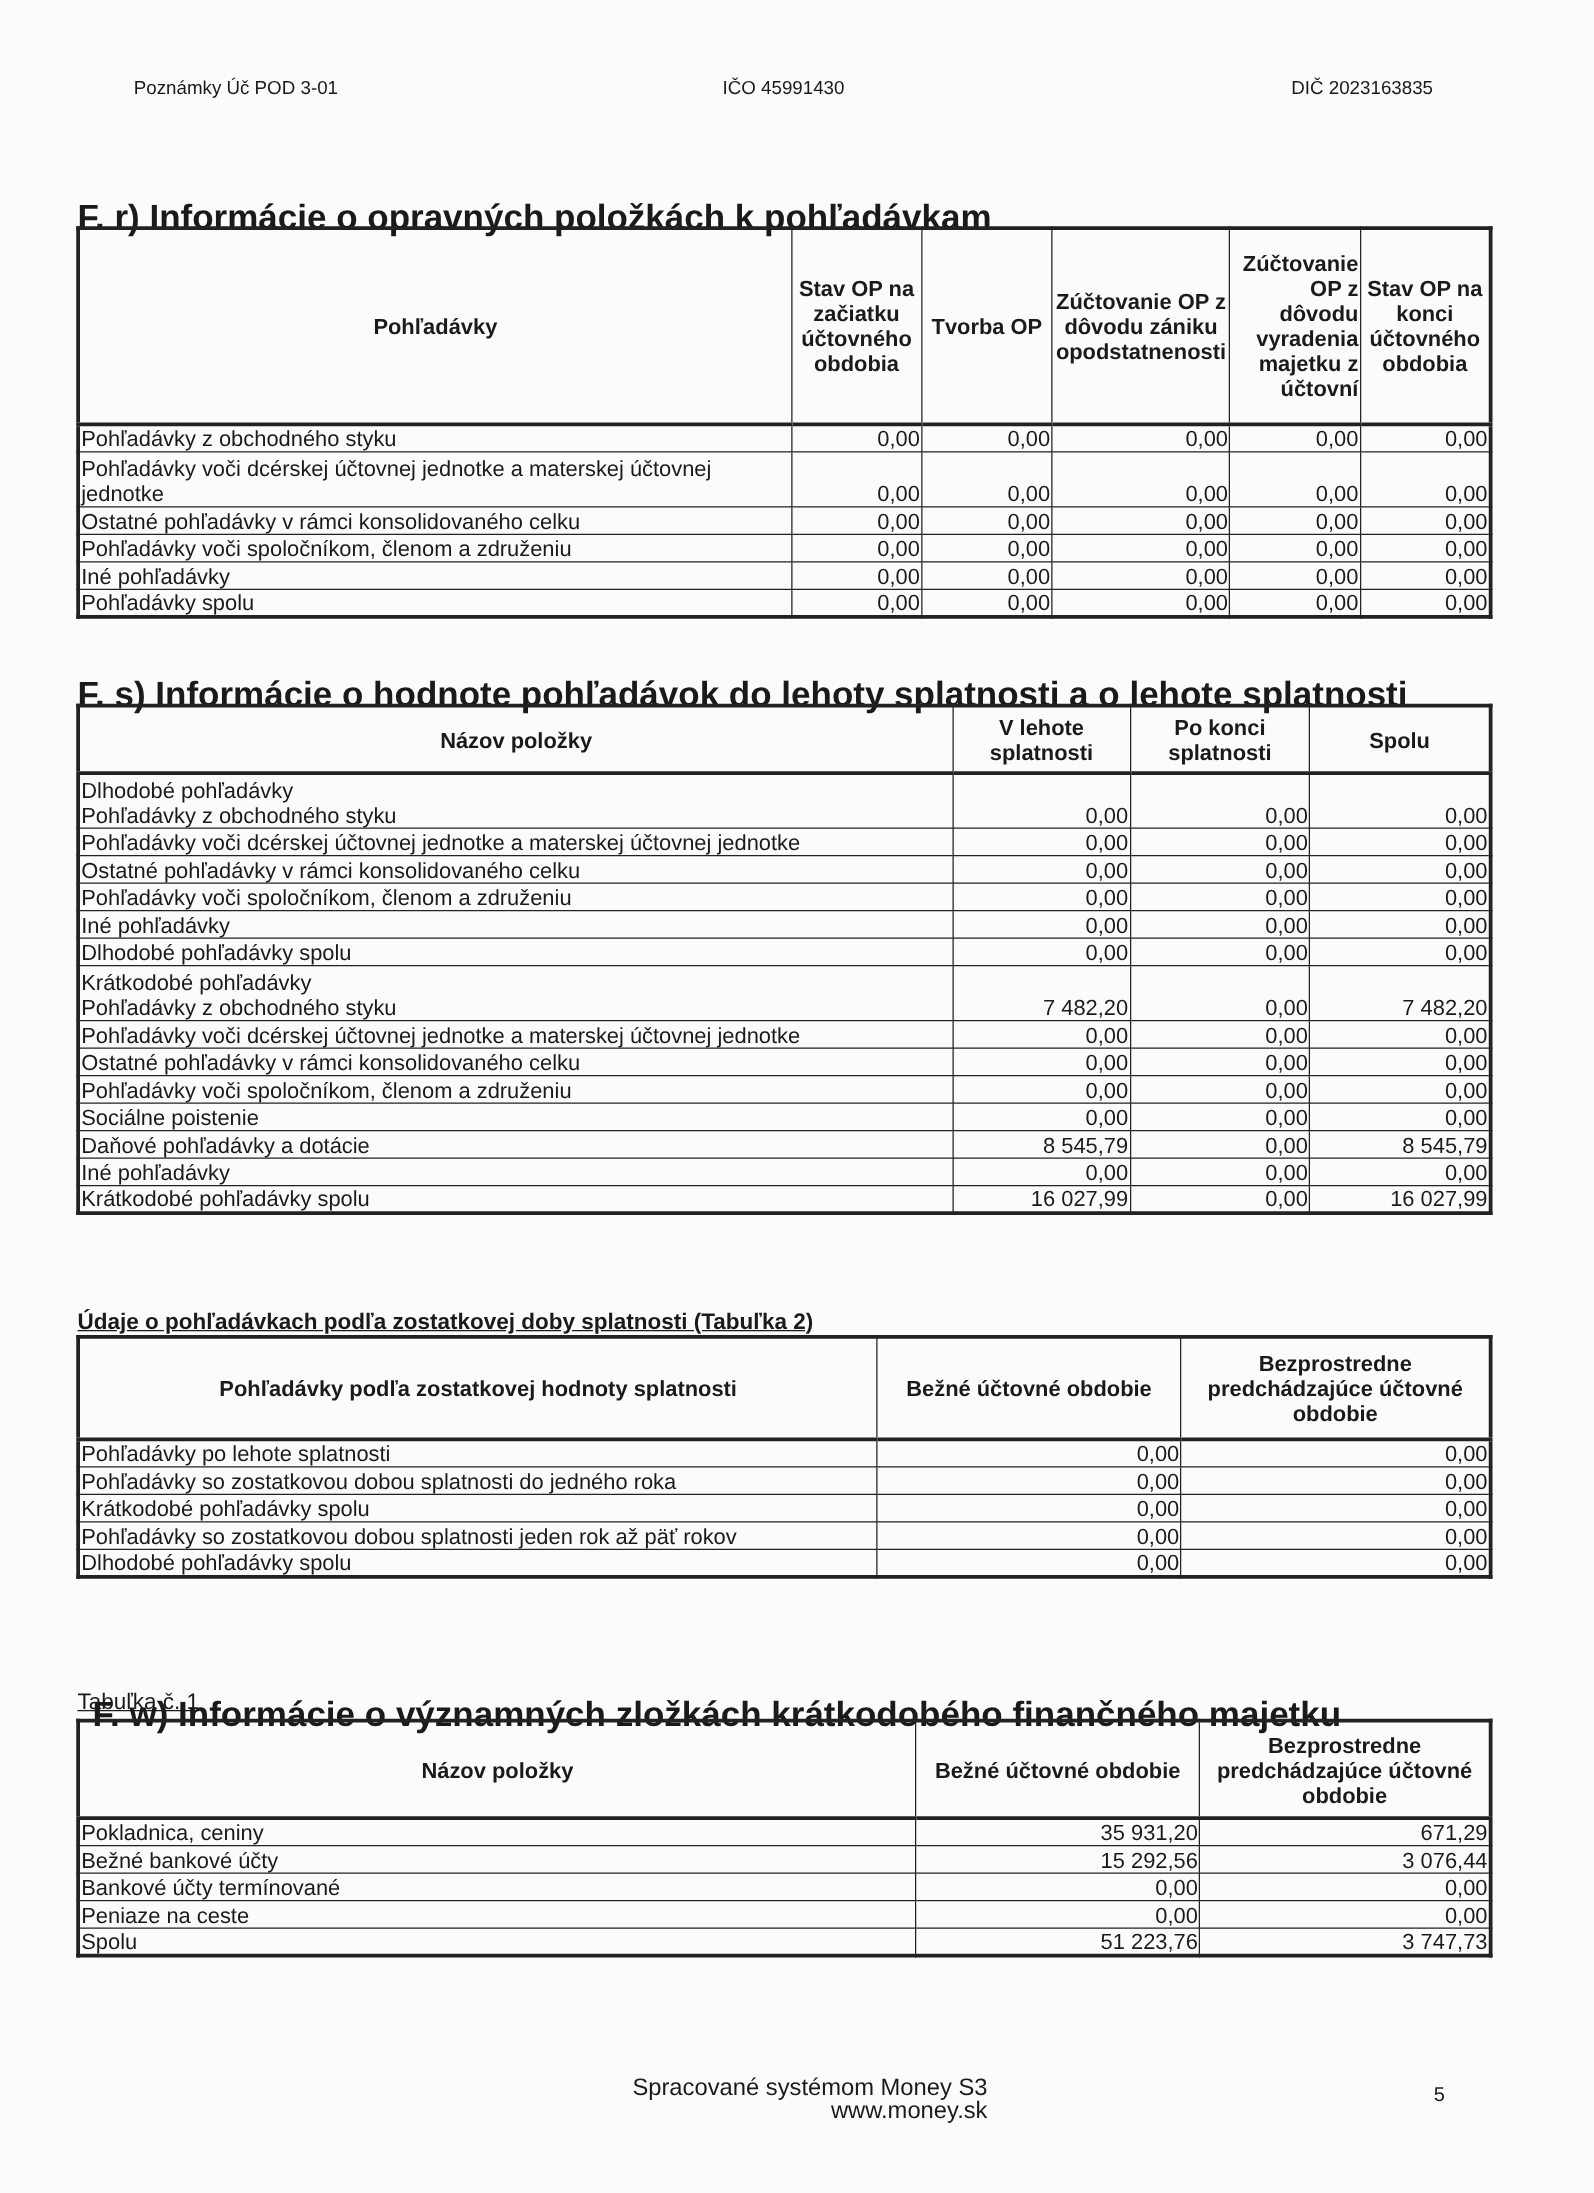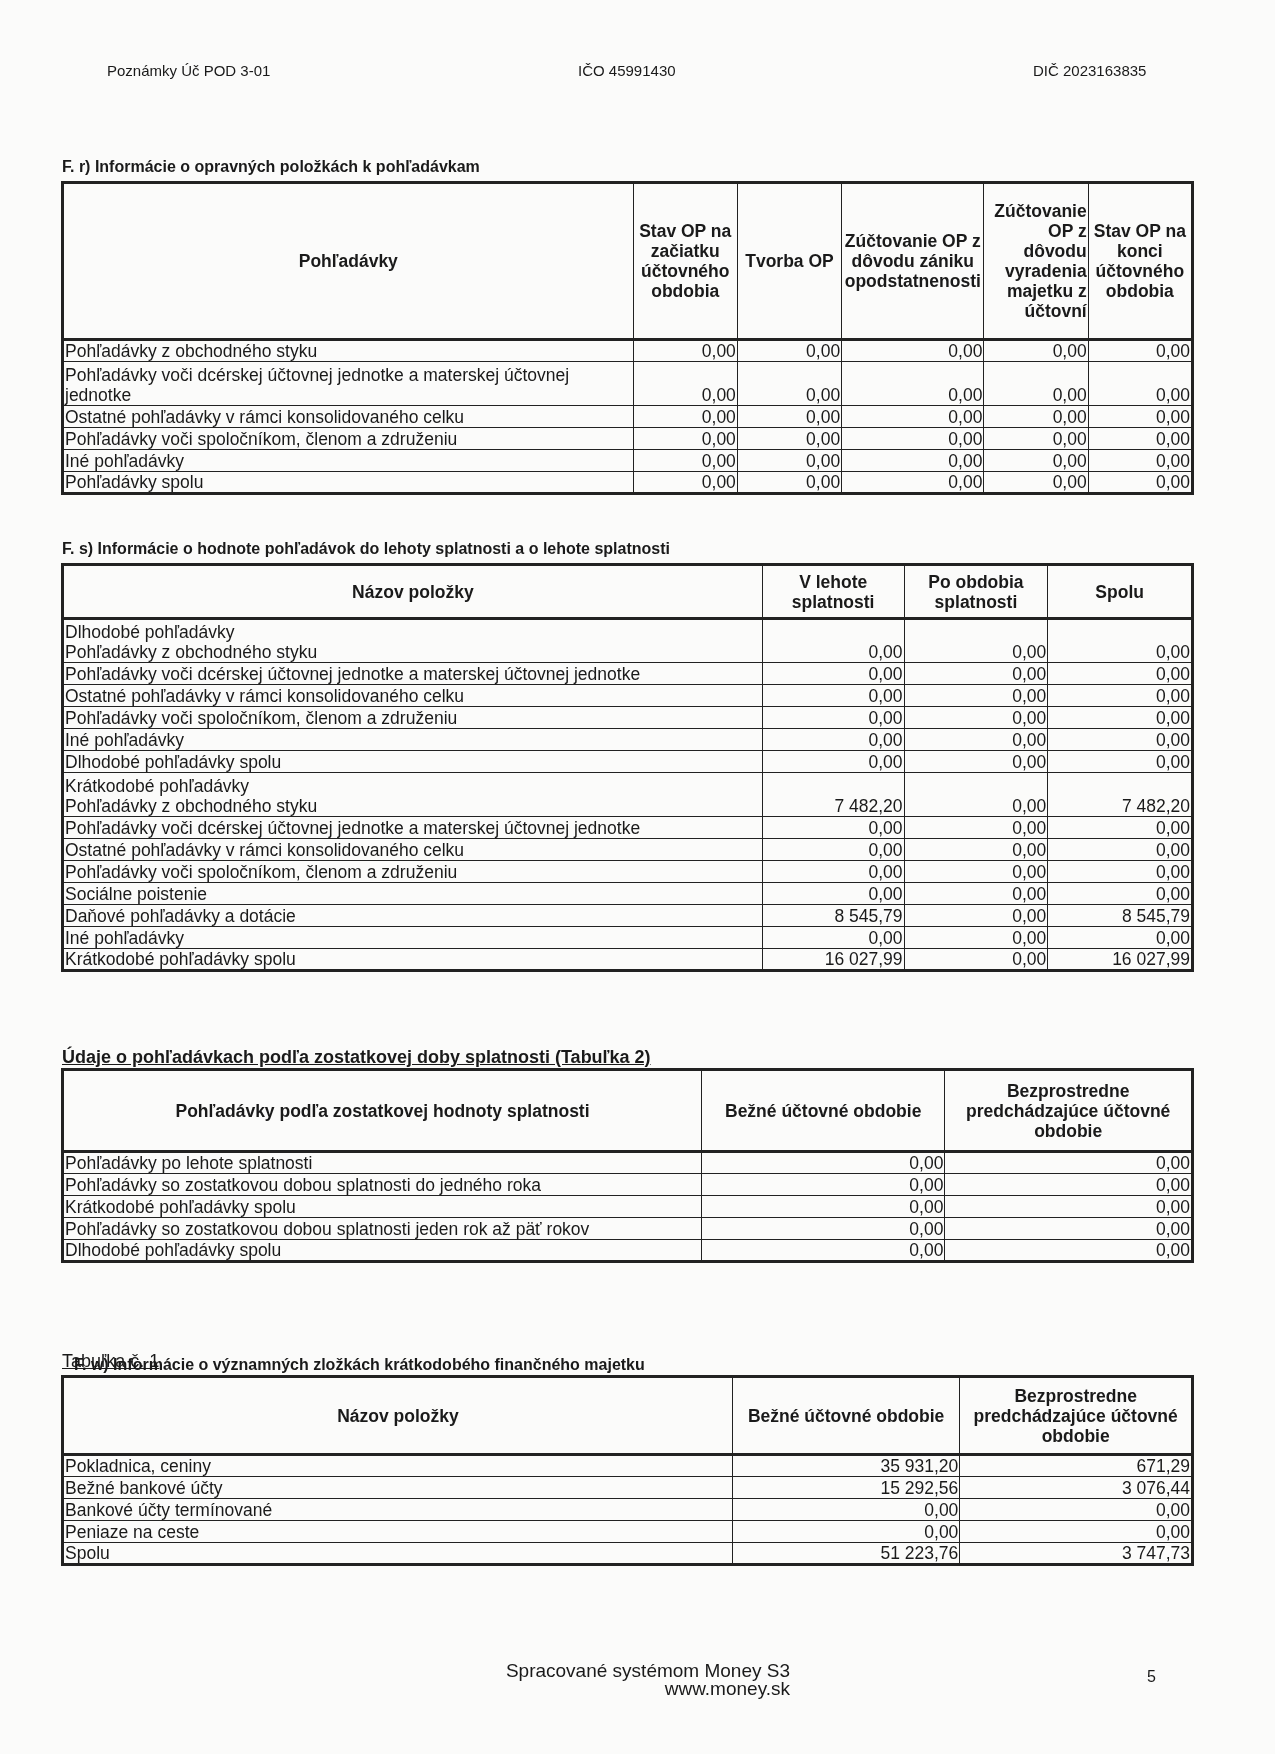--- a/index.html
+++ b/index.html
@@ -4,21 +4,21 @@
 <style>
   html, body { margin: 0; padding: 0; }
   body {
     width: 1275px; height: 1754px; background: #fbfbfa; position: relative;
     font-family: "Liberation Sans", sans-serif; color: #1a1a1a; overflow: hidden;
   }
   .hdr { position: absolute; top: 62px; font-size: 15px; }
   #h-left { left: 107px; }
   #h-mid { left: 578px; }
   #h-right { left: 1033px; }
-  .sec-title { position: absolute; left: 62px; font-size: 16px; font-weight: bold; }
+  .sec-title { position: absolute; left: 62px; font-size: 28px; font-weight: bold; }
   .sec-sub { position: absolute; left: 62px; font-size: 18px; text-decoration: underline; }
   table { position: absolute; left: 61px; border-collapse: collapse; border: 3px solid #222; font-size: 17.5px; }
   td, th { border: 1.5px solid #222; padding: 0 1px; line-height: 20px; }
   th { font-weight: bold; text-align: center; }
   thead tr th { border-bottom: 3px solid #222; }
   td.num { text-align: right; vertical-align: bottom; }
   td.lbl { text-align: left; vertical-align: bottom; }
   .footer { position: absolute; top: 1662px; left: 470px; width: 320px; text-align: right; font-size: 19px; line-height: 18px; }
   .pagenum { position: absolute; top: 1668px; left: 1147px; font-size: 16px; }
 </style>
@@ -118,21 +118,21 @@
   <colgroup>
       <col style="width:702px">
       <col style="width:142px">
       <col style="width:144px">
       <col style="width:145px">
     </colgroup>
   <thead>
       <tr style="height:54px;">
         <th>Názov položky</th>
         <th>V lehote splatnosti</th>
-        <th>Po obdobia splatnosti</th>
+        <th>Po konci splatnosti</th>
         <th>Spolu</th>
       </tr>
     </thead>
   <tbody>
       <tr style="height: 44px;">
         <td class="lbl">
           <div>Dlhodobé pohľadávky</div>
           <div>Pohľadávky z obchodného styku</div>
         </td>
         <td class="num">0,00</td>

